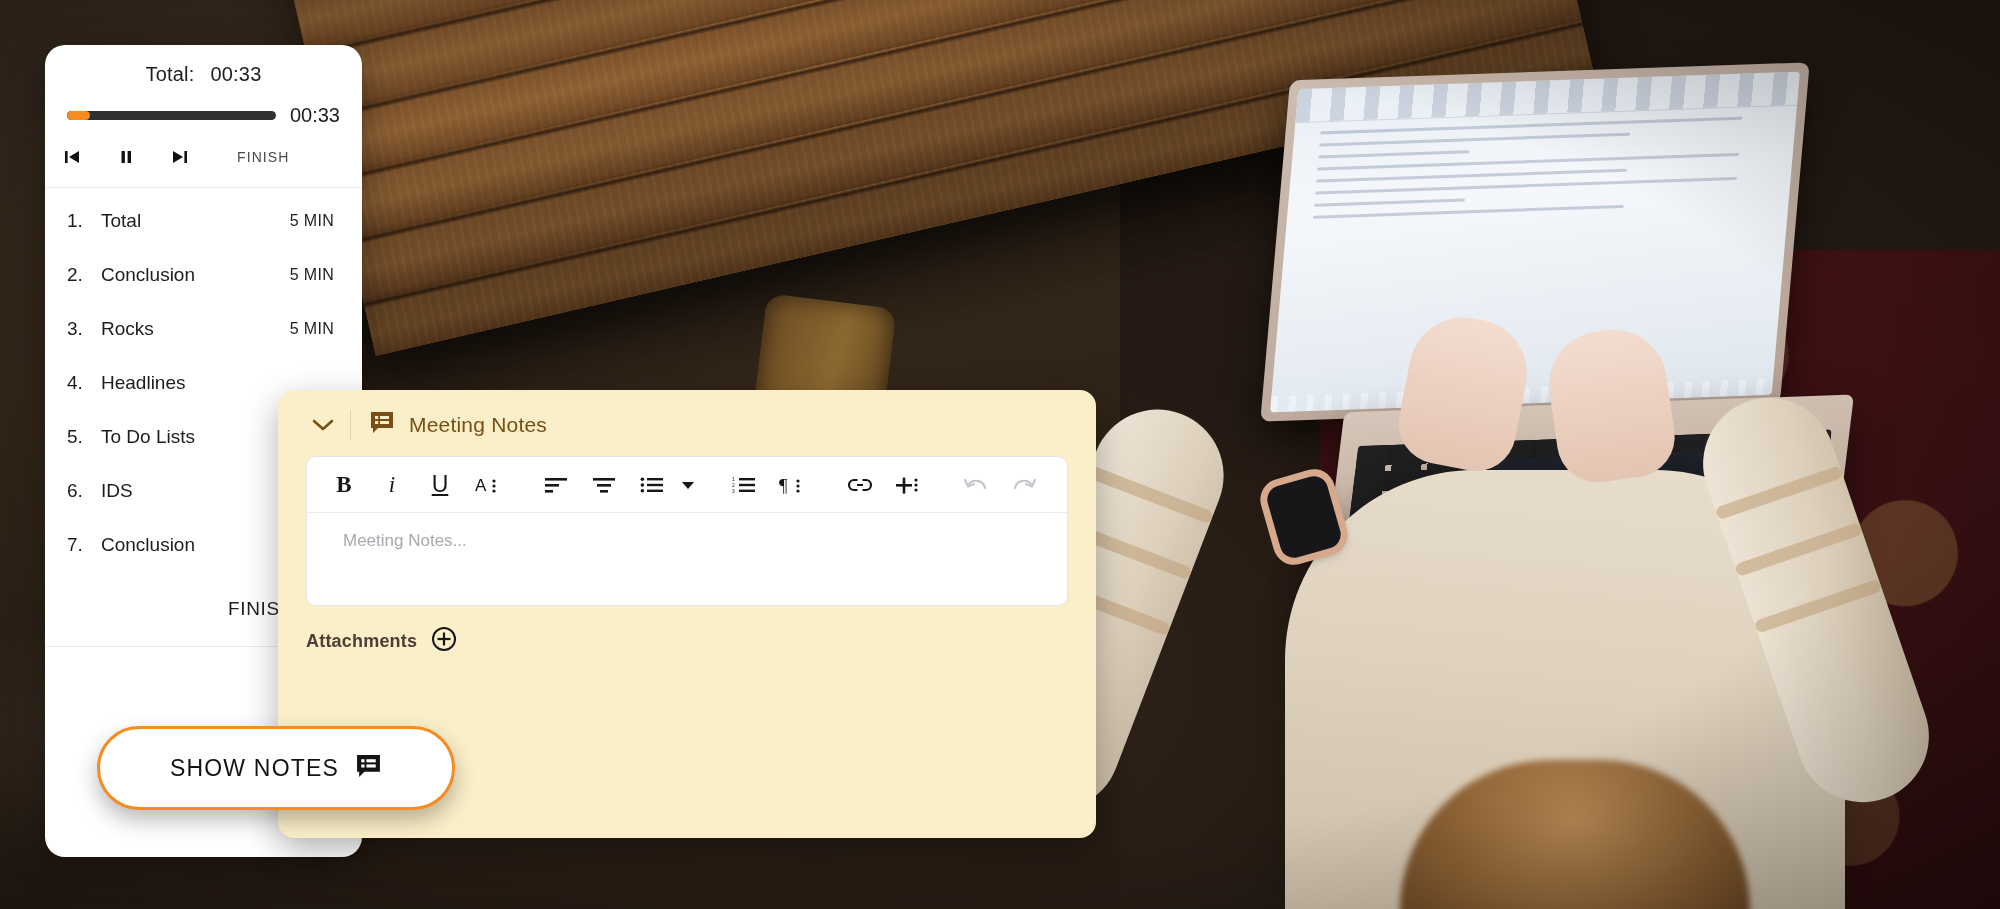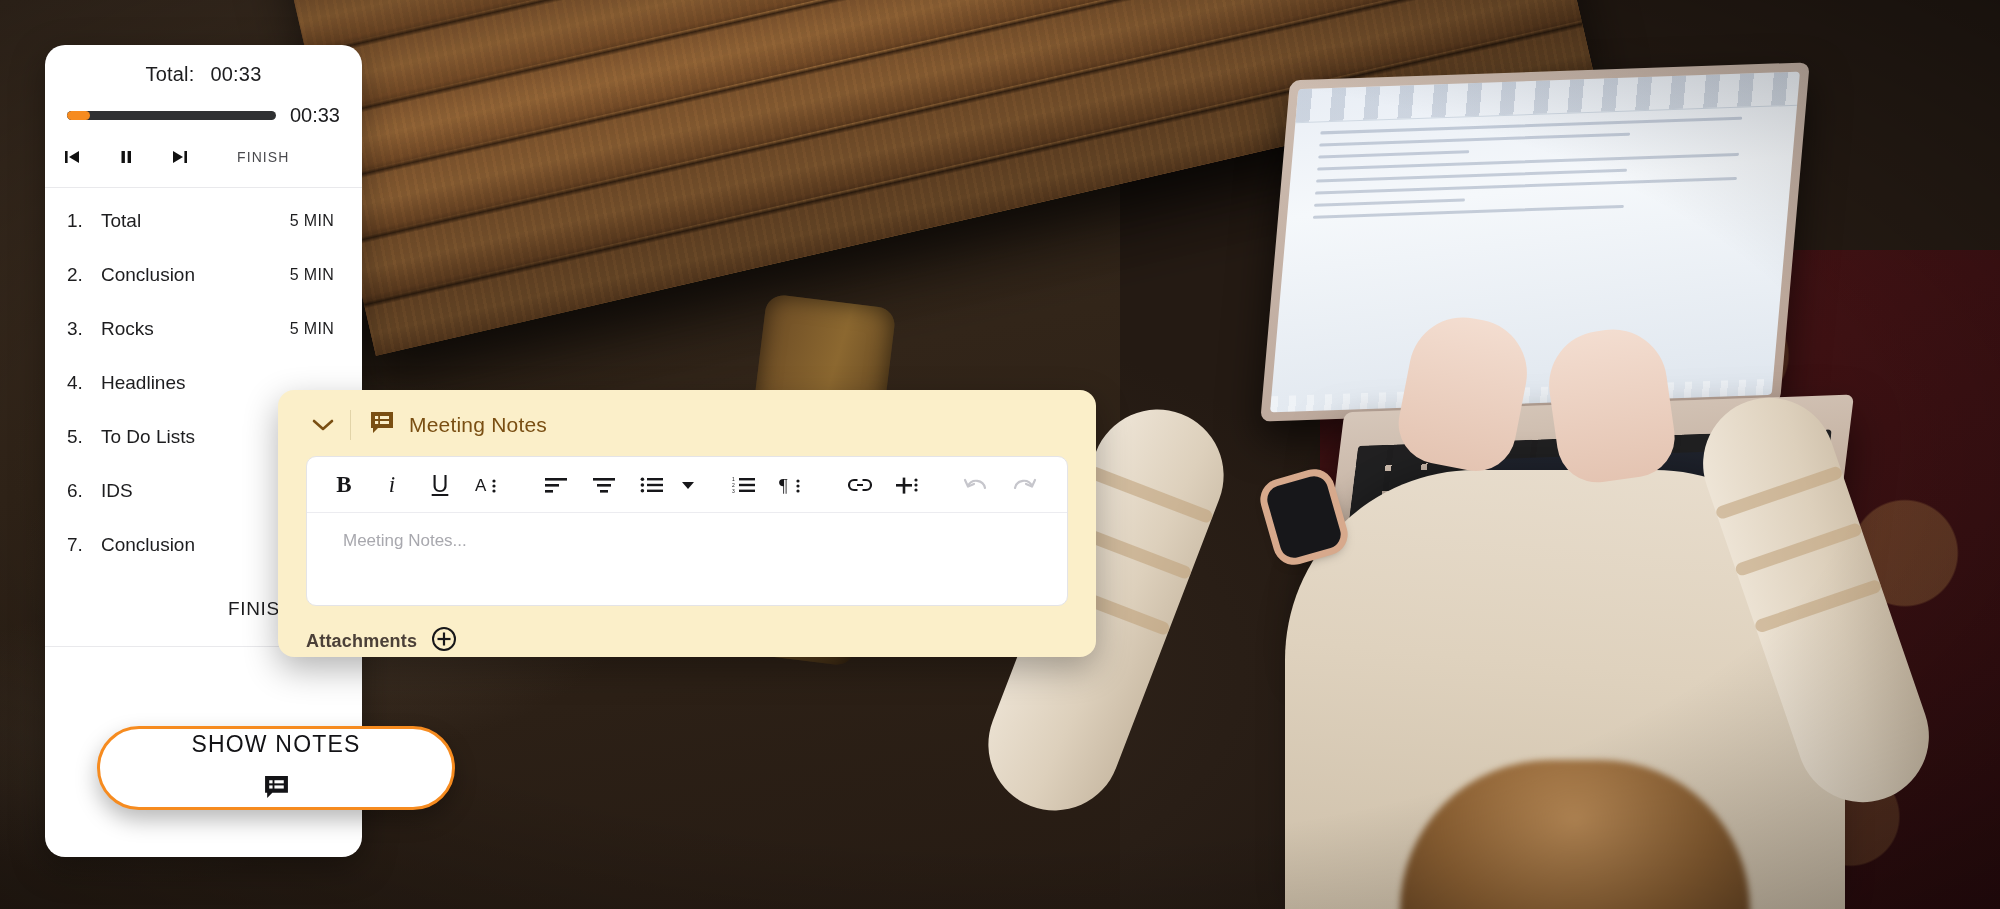--- a/index.html
+++ b/index.html
@@ -216,21 +216,21 @@
     background:#fff; border:3px solid #F68B1F; border-radius:44px;
     display:flex; align-items:center; justify-content:center; gap:16px;
     box-shadow: 0 10px 22px rgba(0,0,0,.28); z-index:40; cursor:pointer;
   }
   #show-notes .sn-label {
     font-size:23px; letter-spacing:1.2px; color:#131316;
   }
 
   
   #notes-panel {
-    position:absolute; left:278px; top:390px; width:818px; height:267px;
+    position:absolute; left:278px; top:390px; width:818px; height:448px;
     background:#FBEFC9; border-radius:16px; z-index:30;
     box-shadow: 0 12px 34px rgba(0,0,0,.3);
   }
   .np-head {
     display:flex; align-items:center; gap:0; padding: 20px 24px 12px 24px;
   }
   .np-chev { width:42px; display:flex; justify-content:center; cursor:pointer; }
   .np-sep { width:1px; height:30px; background:#E2D4A8; margin: 0 18px 0 6px; }
   .np-title {
     font-size:21px; color:#7A4F13; margin-left:14px; letter-spacing:.2px;
@@ -538,21 +538,21 @@
       <span>
         <svg width="26" height="26" viewBox="0 0 26 26">
           <circle cx="13" cy="13" r="11" fill="none" stroke="#17171a" stroke-width="2"></circle>
           <rect x="6.5" y="11.9" width="13" height="2.2" fill="#17171a"></rect>
           <rect x="11.9" y="6.5" width="2.2" height="13" fill="#17171a"></rect>
         </svg>
       </span>
     </div>
   </div>
 
-  <div id="show-notes" style="border-color: rgb(246, 139, 31); flex-direction: column;">
+  <div id="show-notes" style="border-color: rgb(246, 139, 31);">
     <span class="sn-label">SHOW NOTES</span>
     <span>
       <svg width="27" height="27" viewBox="0 0 26 26">
         <path d="M2 2 H24 V18 H9 L4 23 V18 H2 Z" fill="#131316"></path>
         <rect x="6" y="6" width="3.2" height="3" fill="#fff"></rect>
         <rect x="11" y="6" width="9" height="3" fill="#fff"></rect>
         <rect x="6" y="11" width="3.2" height="3" fill="#fff"></rect>
         <rect x="11" y="11" width="9" height="3" fill="#fff"></rect>
       </svg>
     </span>

